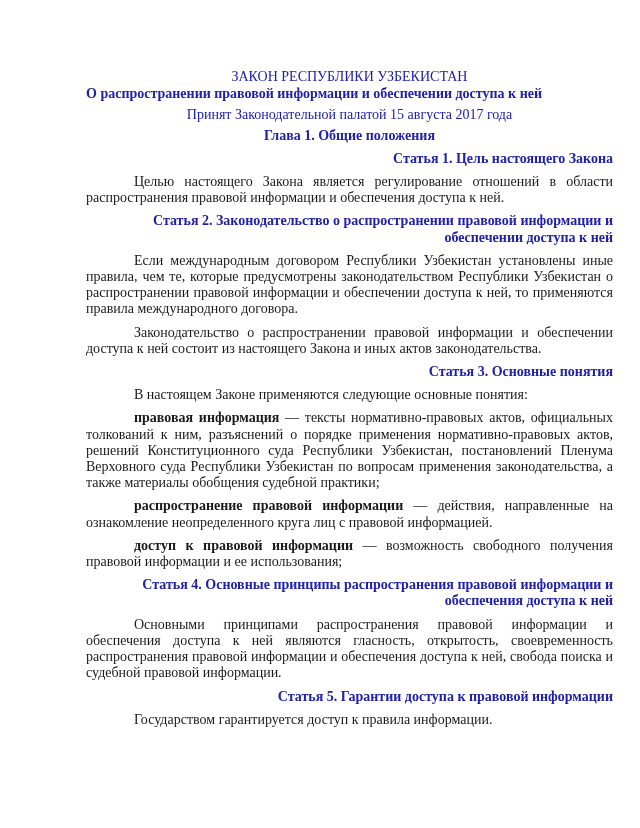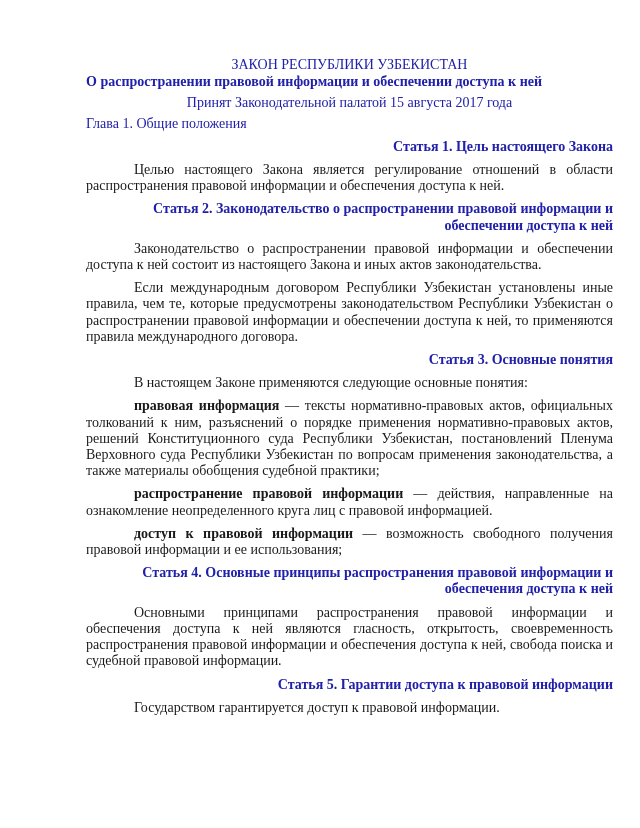--- a/index.html
+++ b/index.html
@@ -4,21 +4,21 @@
 <style>
   html, body {
     margin: 0;
     padding: 0;
     background: #ffffff;
   }
   .page {
     position: relative;
     width: 640px;
     height: 740px;
-    margin: 0 auto;
+    margin: 12px auto;
     background: #ffffff;
     box-sizing: border-box;
     padding: 57px 27px 0 86px;
     font-family: "Liberation Serif", "DejaVu Serif", serif;
     font-size: 14px;
     line-height: 16.2px;
     color: var(--body-text, #1a1a1a);
     overflow: hidden;
   }
   .page p {
@@ -34,22 +34,23 @@
     color: var(--accent-blue, #2020aa);
     font-weight: bold;
     margin: 1px 0 5px 0 !important;
   }
   .meta-line {
     color: var(--accent-blue, #2020aa);
     margin: 0 !important;
     text-align: center;
   }
   .chapter-heading {
+    text-align: center;
     color: var(--accent-blue, #2020aa);
-    font-weight: normal;
+    font-weight: bold;
     margin: 4px 0 6px 0 !important;
   }
   .article-heading {
     color: var(--accent-blue, #2020aa);
     font-weight: bold;
     text-align: right;
     text-indent: 48px;
   }
   .body-para {
     text-align: justify;
@@ -68,28 +69,28 @@
   <p class="doc-subtitle">О распространении правовой информации и обеспечении доступа к ней</p>
 
   <p class="meta-line">Принят Законодательной палатой 15 августа 2017 года</p>
 
   <p class="chapter-heading">Глава 1. Общие положения</p>
 
   <p class="article-heading">Статья 1. Цель настоящего Закона</p>
   <p class="body-para">Целью настоящего Закона является регулирование отношений в области распространения правовой информации и обеспечения доступа к ней.</p>
 
   <p class="article-heading">Статья 2. Законодательство о распространении правовой информации и обеспечении доступа к ней</p>
+  <p class="body-para">Если международным договором Республики Узбекистан установлены иные правила, чем те, которые предусмотрены законодательством Республики Узбекистан о распространении правовой информации и обеспечении доступа к ней, то применяются правила международного договора.</p>
   <p class="body-para">Законодательство о распространении правовой информации и обеспечении доступа к ней состоит из настоящего Закона и иных актов законодательства.</p>
-  <p class="body-para">Если международным договором Республики Узбекистан установлены иные правила, чем те, которые предусмотрены законодательством Республики Узбекистан о распространении правовой информации и обеспечении доступа к ней, то применяются правила международного договора.</p>
 
   <p class="article-heading">Статья 3. Основные понятия</p>
   <p class="body-para">В настоящем Законе применяются следующие основные понятия:</p>
   <p class="body-para"><span class="term">правовая информация</span><span> — тексты нормативно-правовых актов, официальных толкований к ним, разъяснений о порядке применения нормативно-правовых актов, решений Конституционного суда Республики Узбекистан, постановлений Пленума Верховного суда Республики Узбекистан по вопросам применения законодательства, а также материалы обобщения судебной практики;</span></p>
   <p class="body-para"><span class="term">распространение правовой информации</span><span> — действия, направленные на ознакомление неопределенного круга лиц с правовой информацией.</span></p>
   <p class="body-para"><span class="term">доступ к правовой информации</span><span> — возможность свободного получения правовой информации и ее использования;</span></p>
 
   <p class="article-heading">Статья 4. Основные принципы распространения правовой информации и обеспечения доступа к ней</p>
   <p class="body-para">Основными принципами распространения правовой информации и обеспечения доступа к ней являются гласность, открытость, своевременность распространения правовой информации и обеспечения доступа к ней, свобода поиска и судебной правовой информации.</p>
 
   <p class="article-heading">Статья 5. Гарантии доступа к правовой информации</p>
-  <p class="body-para">Государством гарантируется доступ к правовой информации.</p>
+  <p class="body-para">Государством гарантируется доступ к правила информации.</p>
 
 </div>
 
 </body></html>

